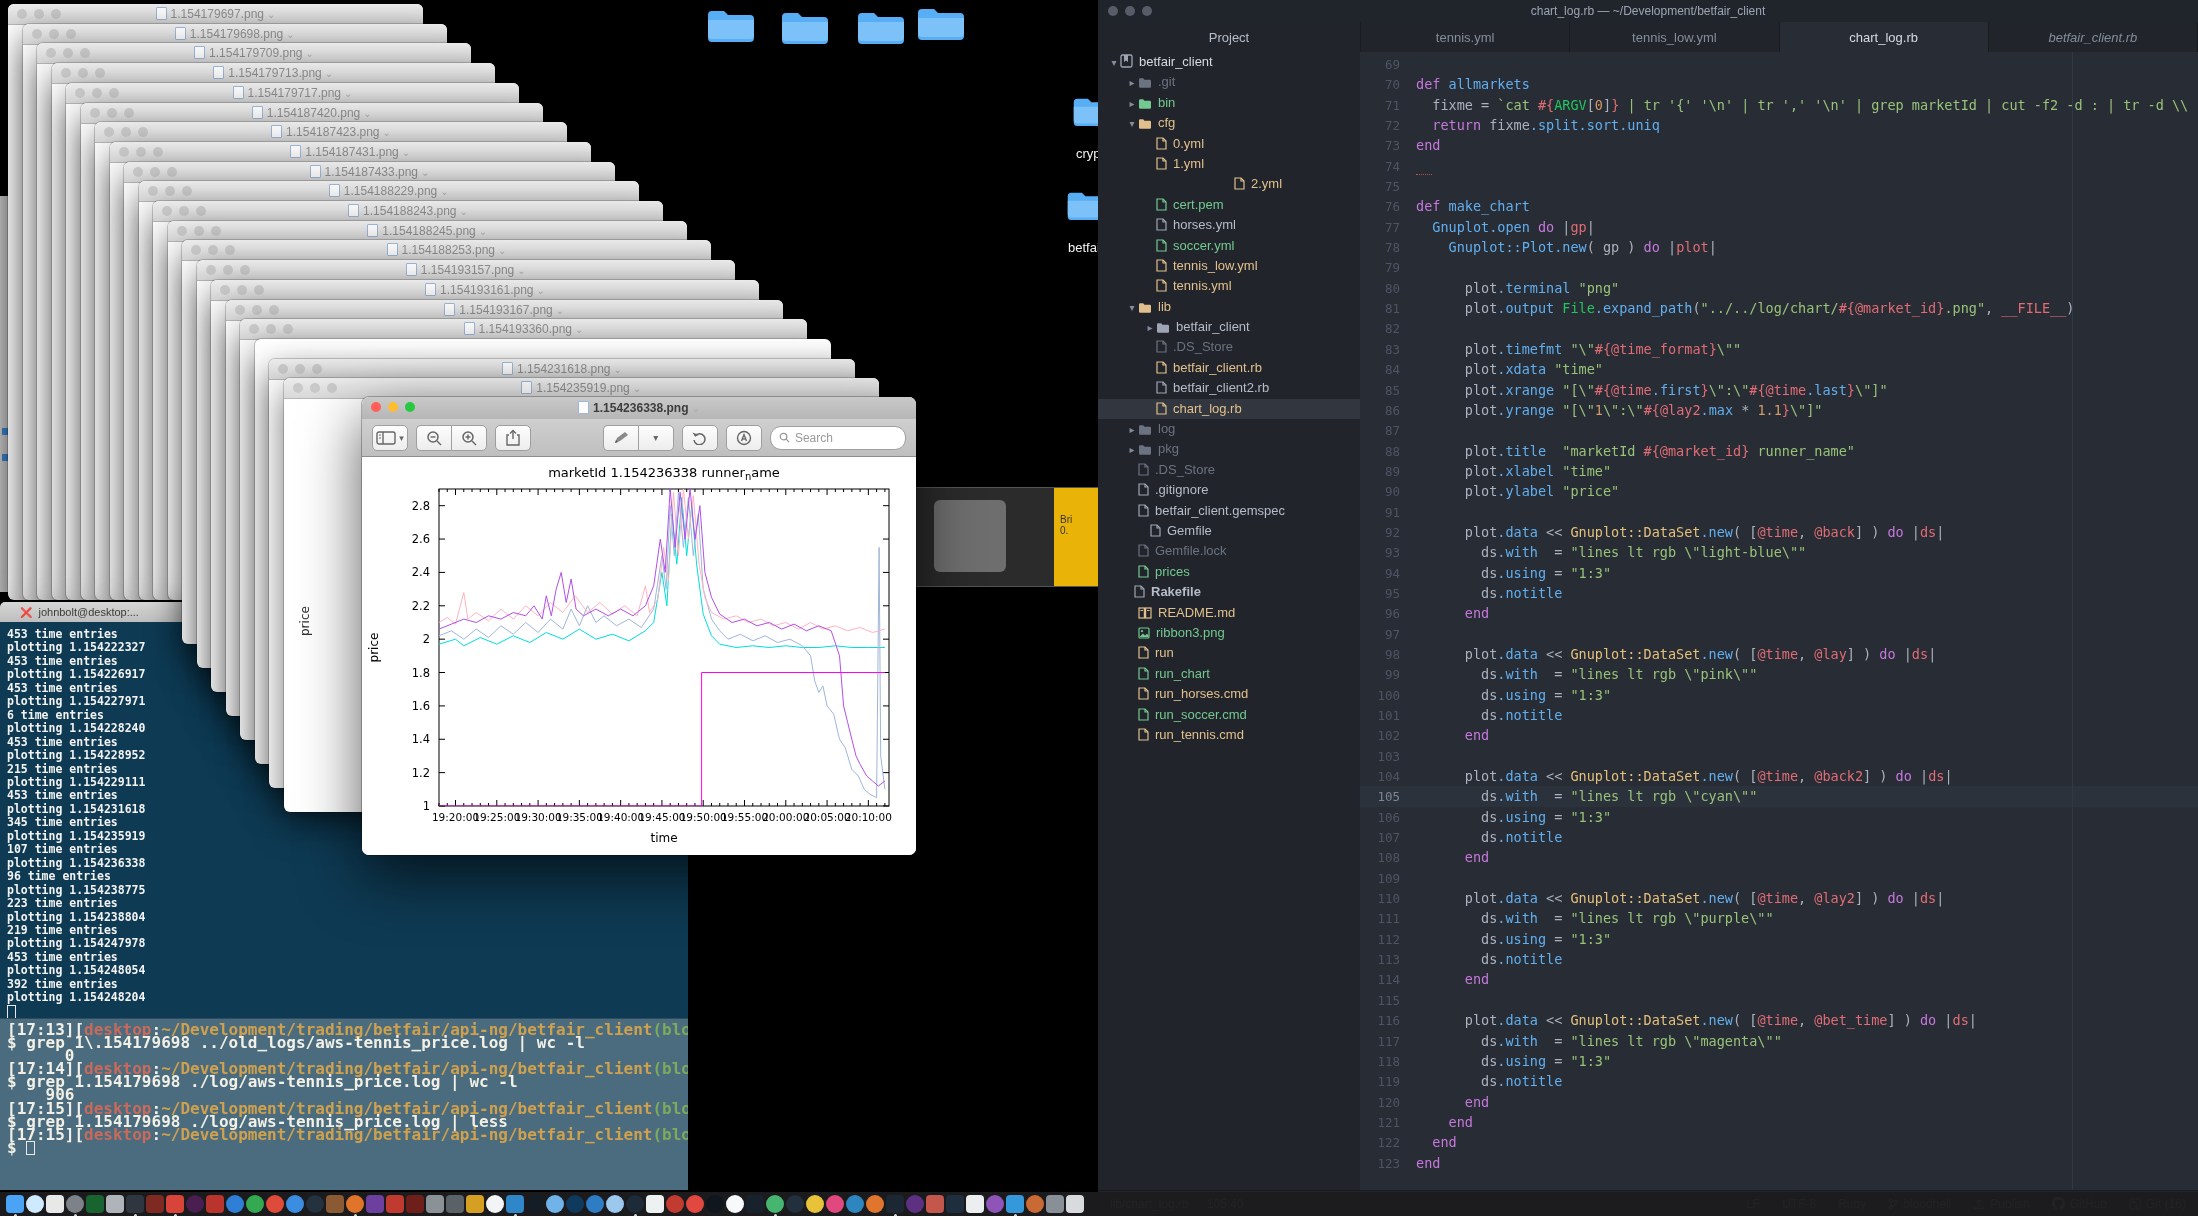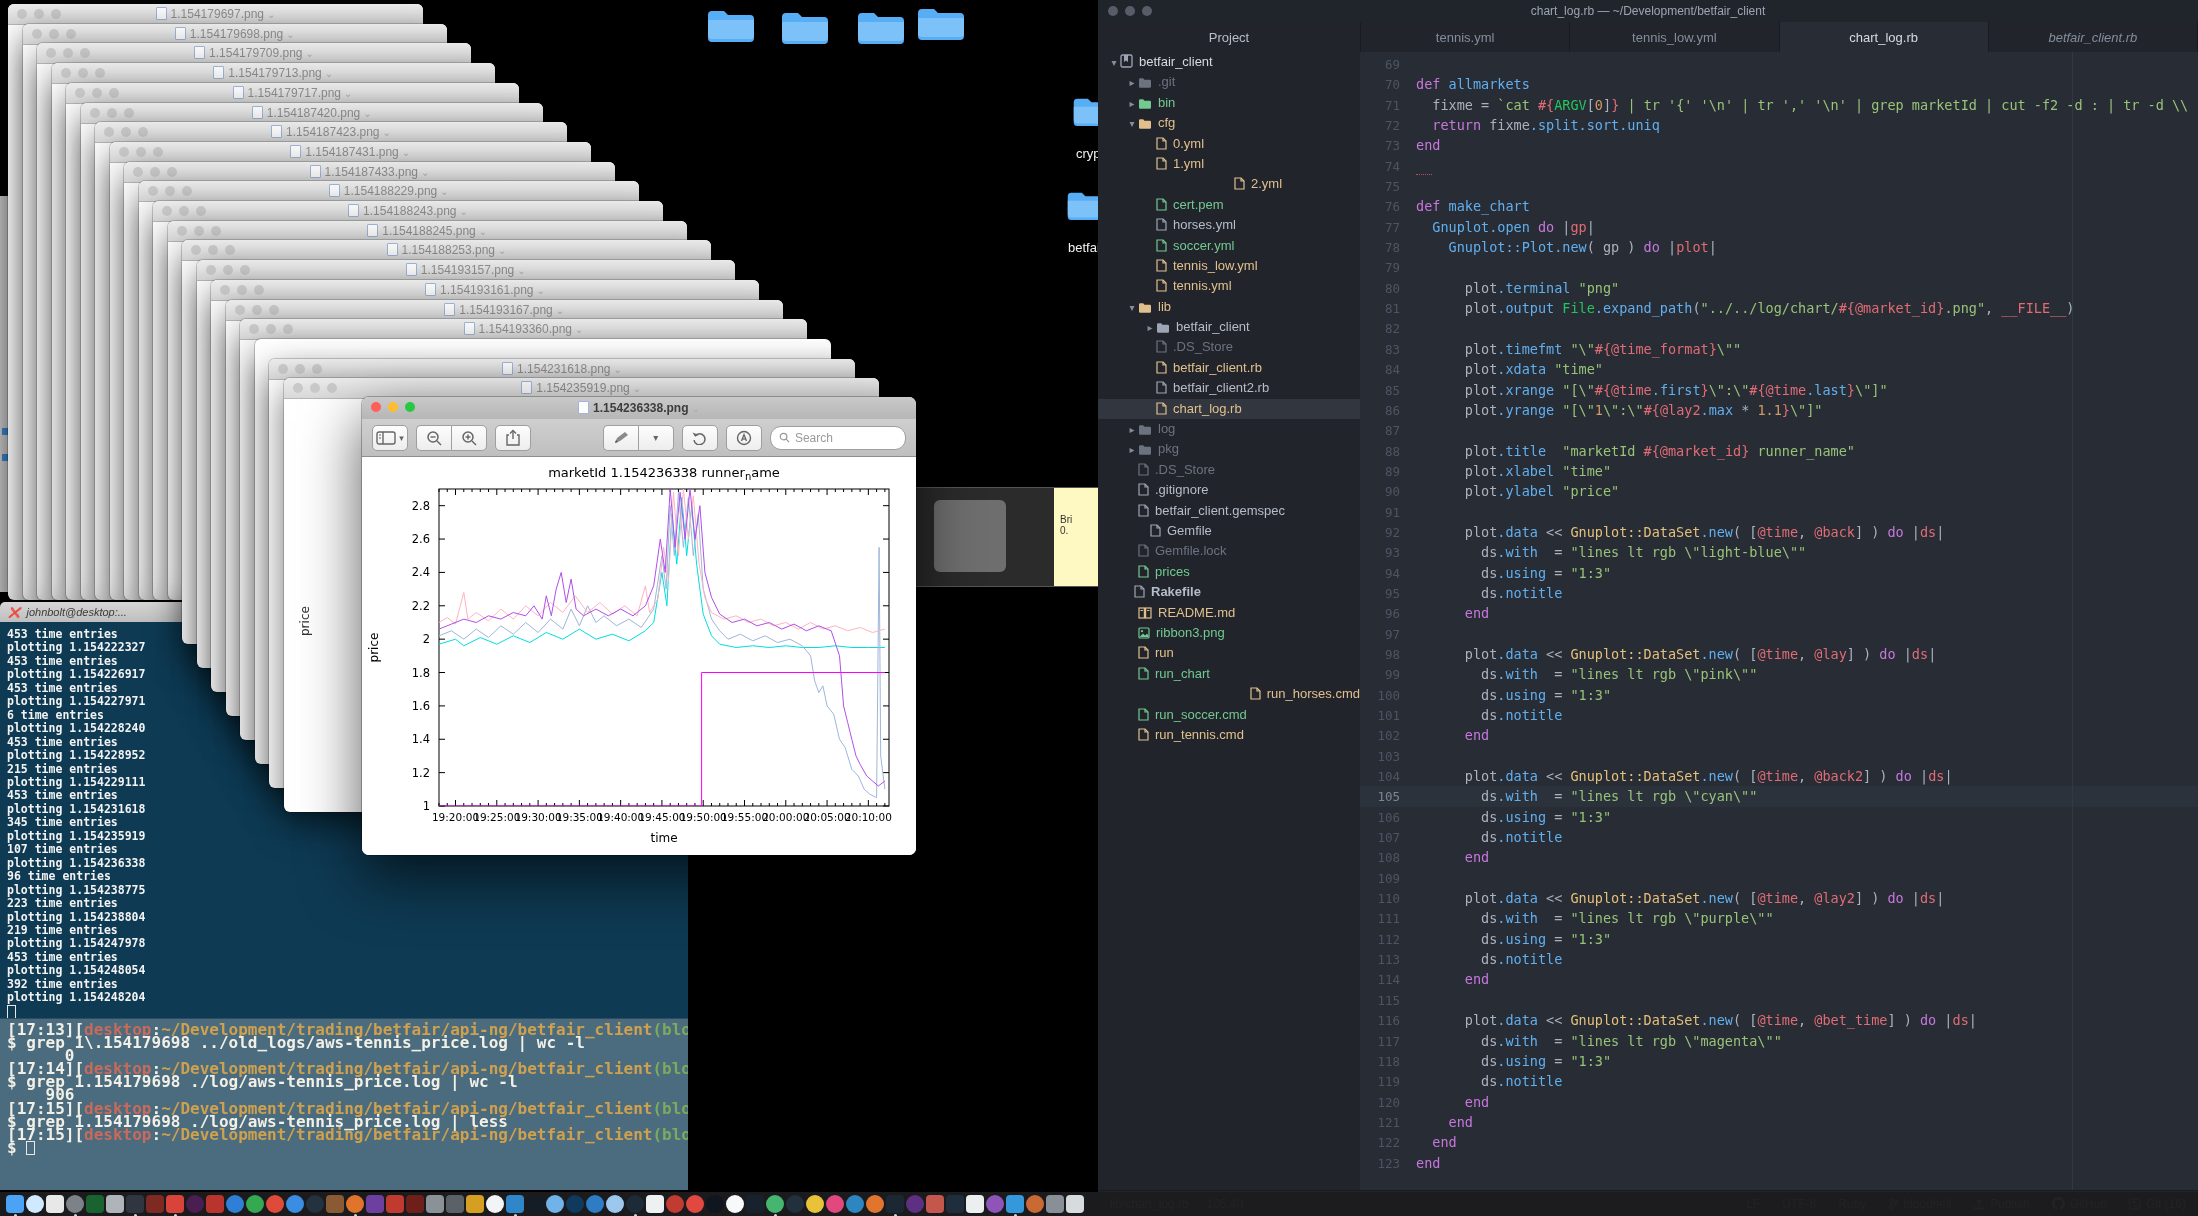--- a/index.html
+++ b/index.html
@@ -35,38 +35,38 @@
   .tgroup .tbtn:first-child{border-radius:5px 0 0 5px;border-right:none}
   .tgroup .tbtn:last-child{border-radius:0 5px 5px 0}
   .searchbox{margin-left:auto;width:148px;height:22px;background:#fff;border:1px solid #9f9f9f;border-radius:11px;
           display:flex;align-items:center;padding:0 8px;gap:5px;color:#9a9a9a;font-size:12px;}
   #chartbox{position:absolute;left:0;top:60px;right:0;bottom:0;border-radius:0 0 7px 7px;overflow:hidden;background:#fff;}
   
   #term{position:absolute;left:0;top:602px;width:688px;height:588px;border-radius:5px 5px 0 0;
         box-shadow:0 14px 40px rgba(0,0,0,.6),0 0 0 1px rgba(0,0,0,.3);}
   #term .tbar{position:absolute;left:0;top:0;right:0;height:20px;border-radius:5px 5px 0 0;
         background:linear-gradient(#d6d6d6,#bebebe);border-bottom:1px solid #9a9a9a;}
-  #term .ttab{position:absolute;left:0;top:0;width:248px;height:20px;border-right:1px solid #a5a5a5;
-        font-size:11px;color:#3a3a3a;line-height:20px;font-style:italic;}
+  #term .ttab{position:absolute;left:12px;top:0;width:248px;height:20px;border-right:1px solid #a5a5a5;
+        font-size:11px;color:#3a3a3a;line-height:20px;}
   #term .ttab .x{margin:0 6px 0 8px;color:#8c8c8c;font-size:10px;}
   #term .ttab .k{float:right;margin-right:8px;color:#6f6f6f;}
   #tpane1{position:absolute;left:0;top:20px;right:0;height:396px;background:#0e3a53;
         font-family:"DejaVu Sans Mono",monospace;font-size:11.5px;font-weight:bold;color:#f3f3f3;
         line-height:13.45px;padding:6px 0 0 7px;box-sizing:border-box;overflow:hidden;white-space:pre;}
   #tpane2{position:absolute;left:0;top:416px;right:0;bottom:0;background:#4b6c7e;border-top:1px solid #314c5a;
         font-family:"DejaVu Sans Mono",monospace;font-size:16px;font-weight:bold;color:#f2f0e6;
         line-height:13.1px;padding:4px 0 0 7px;box-sizing:border-box;overflow:hidden;white-space:pre;}
   .tc-w{color:#f2f0e6}.tc-h{color:#c96a5a}.tc-o{color:#cfa14e}.tc-g{color:#7daa5c}
   .curs{display:inline-block;width:7px;height:12px;border:1px solid #e8e8e8;vertical-align:-2px;}
   
   .dfolder{position:absolute;}
   .dlabel{position:absolute;color:#f2f2f2;font-size:13px;text-shadow:0 1px 2px #000;}
   #fragwin{position:absolute;left:903px;top:487px;width:196px;height:98px;background:#2b2b2b;border:1px solid #555;}
   #fragwin .sq{position:absolute;left:30px;top:12px;width:72px;height:72px;background:#6e6e6e;border-radius:6px;}
-  #fragwin .panel{position:absolute;right:0;top:0;width:46px;height:100%;background:#fef9c3;
+  #fragwin .panel{position:absolute;right:0;top:0;width:46px;height:100%;background:#eab308;
         font-size:10px;color:#333;padding:26px 0 0 6px;box-sizing:border-box;}
   #lsliver{position:absolute;left:0;top:196px;width:11px;height:396px;background:#d8d8d8;border-right:1px solid #9a9a9a;}
   #lsliver i{position:absolute;left:2px;width:7px;height:7px;background:#3f8fe0;display:block;}
   
   #editor{position:absolute;left:1098px;top:0;width:1100px;height:1216px;background:#282c34;font-size:13px;}
   #e-titlebar{position:absolute;left:0;top:0;right:0;height:22px;background:#20242b;border-bottom:1px solid #181b20;}
   #e-titlebar .dots{top:6px;left:10px}
   #e-titlebar .dot{width:10px;height:10px;background:#565d68}
   #e-title{position:absolute;left:0;right:0;top:4px;text-align:center;color:#9da5b4;font-size:12px;}
   #e-tabs{position:absolute;left:0;top:22px;right:0;height:30px;background:#21252b;display:flex;}
@@ -770,21 +770,21 @@
               <path d="M2 9.5 L5 6.5 L7 8.5 L9 6.8 L10.5 8.5 V10 H2 z" fill="#73c990"></path>
             </svg></span><span class="tc-add">ribbon3.png</span></div>
         <div class="trow" style="padding-left: 28px;"><span class="chev"></span><span><svg width="11" height="13" viewBox="0 0 11 13">
               <path d="M1 1 h6 l3 3 v8 H1 z" fill="none" stroke="#e2c08d" stroke-width="1.2"></path>
               <path d="M7 1 v3 h3" fill="none" stroke="#e2c08d" stroke-width="1.2"></path>
             </svg></span><span class="tc-mod">run</span></div>
         <div class="trow" style="padding-left: 28px;"><span class="chev"></span><span><svg width="11" height="13" viewBox="0 0 11 13">
               <path d="M1 1 h6 l3 3 v8 H1 z" fill="none" stroke="#73c990" stroke-width="1.2"></path>
               <path d="M7 1 v3 h3" fill="none" stroke="#73c990" stroke-width="1.2"></path>
             </svg></span><span class="tc-add">run_chart</span></div>
-        <div class="trow" style="padding-left: 28px; text-align: right;"><span class="chev"></span><span><svg width="11" height="13" viewBox="0 0 11 13">
+        <div class="trow" style="padding-left: 28px;"><span class="chev"></span><span><svg width="11" height="13" viewBox="0 0 11 13">
               <path d="M1 1 h6 l3 3 v8 H1 z" fill="none" stroke="#e2c08d" stroke-width="1.2"></path>
               <path d="M7 1 v3 h3" fill="none" stroke="#e2c08d" stroke-width="1.2"></path>
             </svg></span><span class="tc-mod">run_horses.cmd</span></div>
         <div class="trow" style="padding-left: 28px;"><span class="chev"></span><span><svg width="11" height="13" viewBox="0 0 11 13">
               <path d="M1 1 h6 l3 3 v8 H1 z" fill="none" stroke="#73c990" stroke-width="1.2"></path>
               <path d="M7 1 v3 h3" fill="none" stroke="#73c990" stroke-width="1.2"></path>
             </svg></span><span class="tc-add">run_soccer.cmd</span></div>
         <div class="trow" style="padding-left: 28px;"><span class="chev"></span><span><svg width="11" height="13" viewBox="0 0 11 13">
               <path d="M1 1 h6 l3 3 v8 H1 z" fill="none" stroke="#e2c08d" stroke-width="1.2"></path>
               <path d="M7 1 v3 h3" fill="none" stroke="#e2c08d" stroke-width="1.2"></path>

